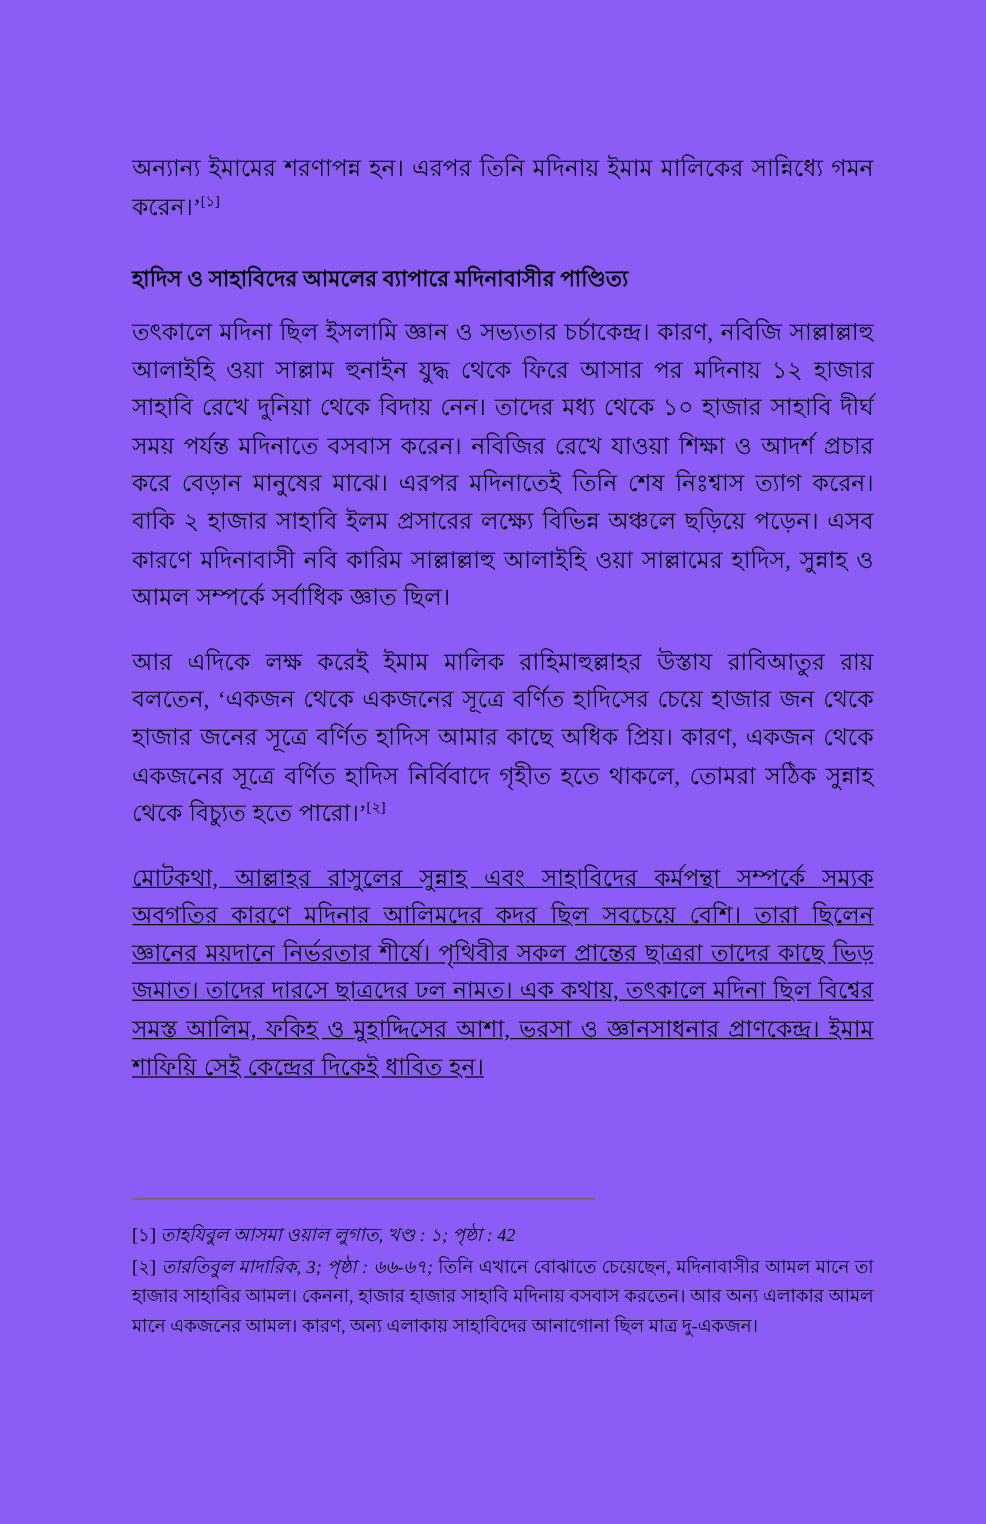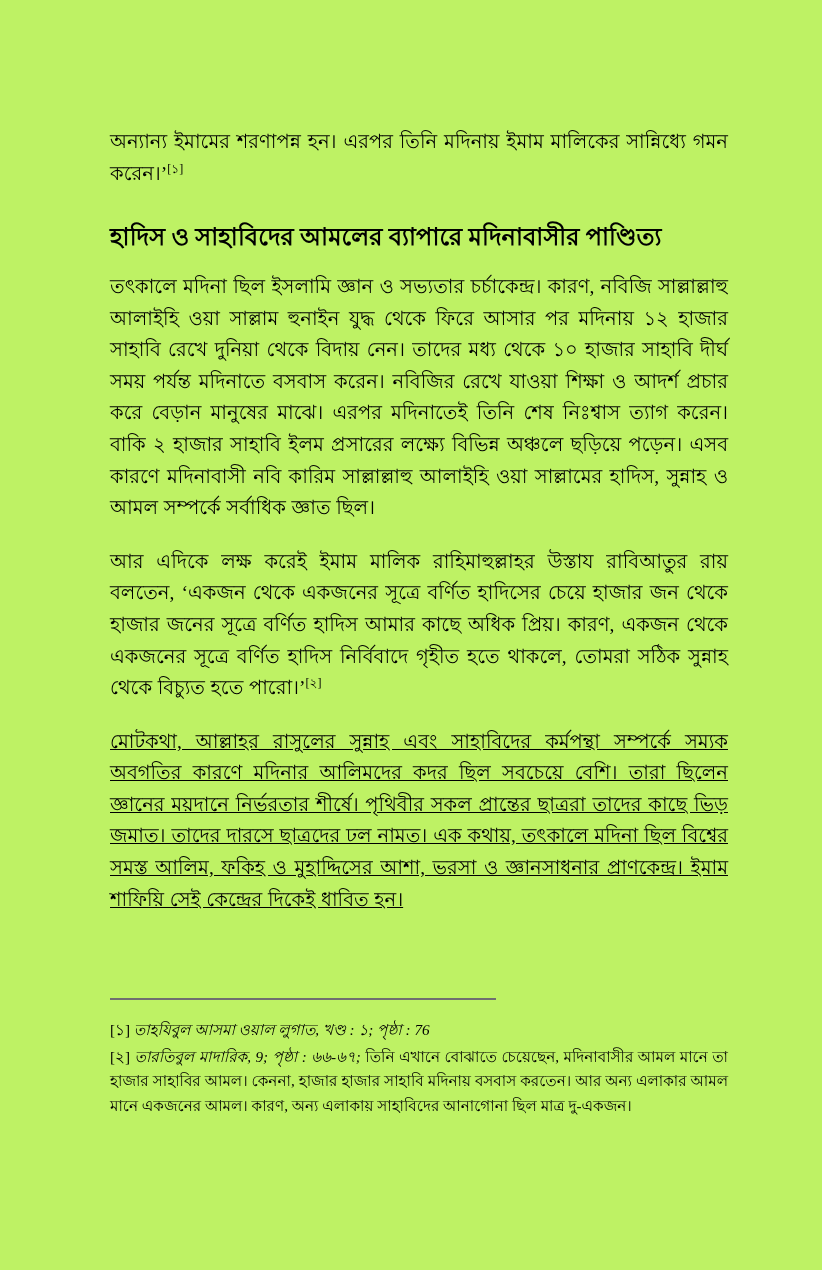--- a/index.html
+++ b/index.html
@@ -9,21 +9,21 @@
     background: #ffffff;
   }
   body {
     font-family: "Liberation Serif", "DejaVu Serif", serif;
     color: #000000;
   }
   .page {
     position: relative;
     width: 822px;
     height: 1270px;
-    background: #bef264;
+    background: #8b5cf6;
     overflow: hidden;
     box-sizing: border-box;
   }
   .content {
     position: absolute;
     left: 110px;
     top: 126px;
     width: 618px;
   }
   
@@ -33,21 +33,21 @@
     text-align: justify;
     text-justify: inter-word;
     margin: 0 0 22px 0;
     word-spacing: 0.04em;
   }
   .para:last-child { margin-bottom: 0; text-decoration: underline; }
   .lead-para {
     margin-bottom: 30px;
   }
   .section-heading {
-    font-size: 24px;
+    font-size: 18px;
     font-weight: bold;
     line-height: 1.5;
     margin: 0 0 16px 0;
     text-align: left;
     letter-spacing: 0.005em;
   }
   sup.fn {
     font-size: 0.62em;
     vertical-align: super;
     line-height: 0;
@@ -98,19 +98,19 @@
     <p class="para"><span>আর এদিকে লক্ষ করেই ইমাম মালিক রাহিমাহুল্লাহর উস্তায রাবিআতুর রায় বলতেন, ‘একজন থেকে একজনের সূত্রে বর্ণিত হাদিসের চেয়ে হাজার জন থেকে হাজার জনের সূত্রে বর্ণিত হাদিস আমার কাছে অধিক প্রিয়। কারণ, একজন থেকে একজনের সূত্রে বর্ণিত হাদিস নির্বিবাদে গৃহীত হতে থাকলে, তোমরা সঠিক সুন্নাহ থেকে বিচ্যুত হতে পারো।’</span><sup class="fn">[২]</sup></p>
 
     <p class="para">মোটকথা, আল্লাহর রাসুলের সুন্নাহ এবং সাহাবিদের কর্মপন্থা সম্পর্কে সম্যক অবগতির কারণে মদিনার আলিমদের কদর ছিল সবচেয়ে বেশি। তারা ছিলেন জ্ঞানের ময়দানে নির্ভরতার শীর্ষে। পৃথিবীর সকল প্রান্তের ছাত্ররা তাদের কাছে ভিড় জমাত। তাদের দারসে ছাত্রদের ঢল নামত। এক কথায়, তৎকালে মদিনা ছিল বিশ্বের সমস্ত আলিম, ফকিহ ও মুহাদ্দিসের আশা, ভরসা ও জ্ঞানসাধনার প্রাণকেন্দ্র। ইমাম শাফিয়ি সেই কেন্দ্রের দিকেই ধাবিত হন।</p>
 
   </div>
 
   <div class="footnote-area">
 
     <hr class="footnote-rule">
 
-    <p class="footnote"><span class="marker">[১]</span>&nbsp;<span class="src">তাহযিবুল আসমা ওয়াল লুগাত, খণ্ড : ১; পৃষ্ঠা : 76</span><span class="note"></span></p>
+    <p class="footnote"><span class="marker">[১]</span>&nbsp;<span class="src">তাহযিবুল আসমা ওয়াল লুগাত, খণ্ড : ১; পৃষ্ঠা : 42</span><span class="note"></span></p>
 
-    <p class="footnote"><span class="marker">[২]</span>&nbsp;<span class="src">তারতিবুল মাদারিক, 9; পৃষ্ঠা : ৬৬-৬৭;</span><span class="note"> তিনি এখানে বোঝাতে চেয়েছেন, মদিনাবাসীর আমল মানে তা হাজার সাহাবির আমল। কেননা, হাজার হাজার সাহাবি মদিনায় বসবাস করতেন। আর অন্য এলাকার আমল মানে একজনের আমল। কারণ, অন্য এলাকায় সাহাবিদের আনাগোনা ছিল মাত্র দু-একজন।</span></p>
+    <p class="footnote"><span class="marker">[২]</span>&nbsp;<span class="src">তারতিবুল মাদারিক, 3; পৃষ্ঠা : ৬৬-৬৭;</span><span class="note"> তিনি এখানে বোঝাতে চেয়েছেন, মদিনাবাসীর আমল মানে তা হাজার সাহাবির আমল। কেননা, হাজার হাজার সাহাবি মদিনায় বসবাস করতেন। আর অন্য এলাকার আমল মানে একজনের আমল। কারণ, অন্য এলাকায় সাহাবিদের আনাগোনা ছিল মাত্র দু-একজন।</span></p>
 
   </div>
 
 </div>
 
 </body></html>

